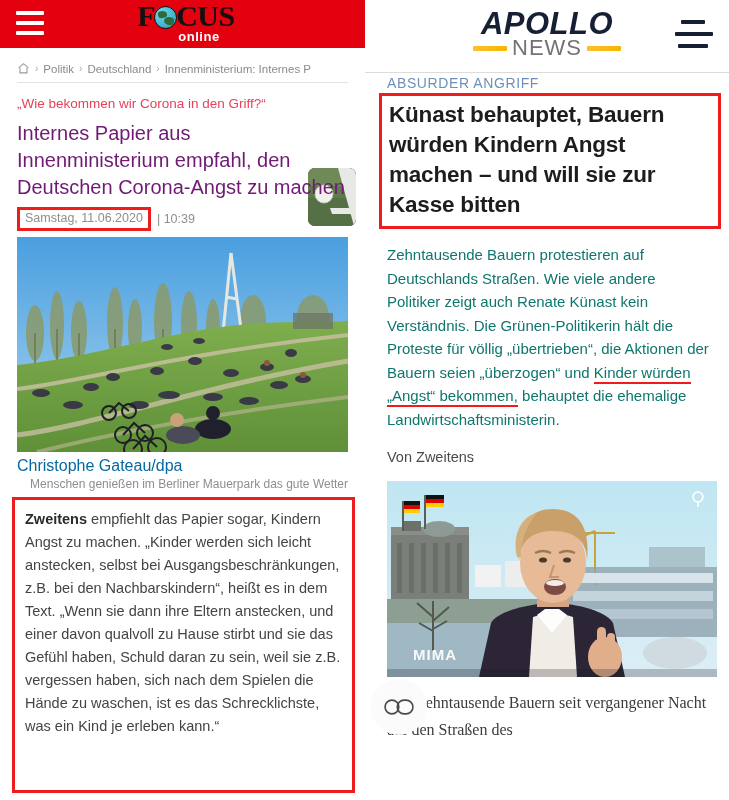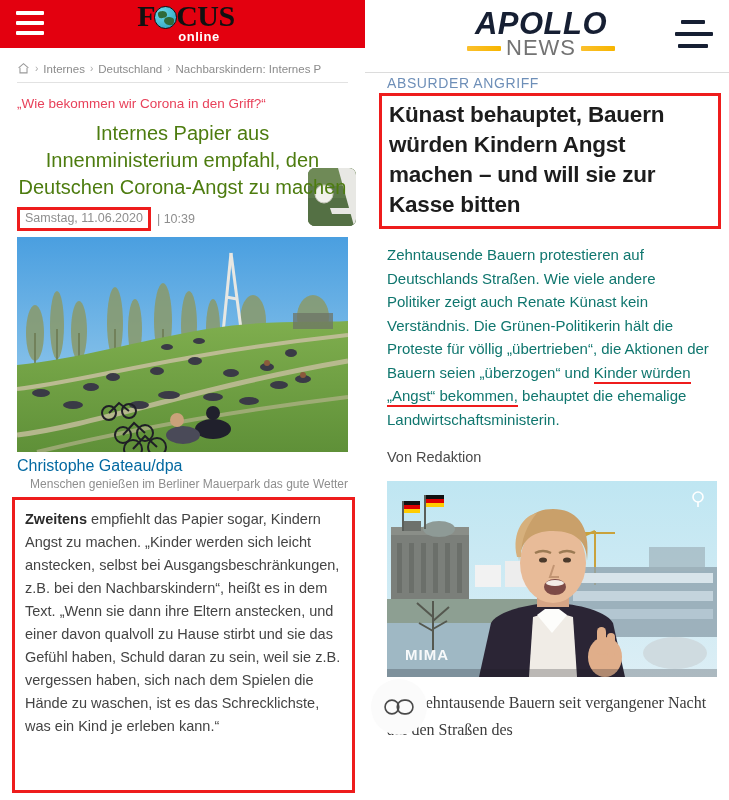--- a/index.html
+++ b/index.html
@@ -120,26 +120,25 @@
   .focus-kicker {
     padding: 13px 17px 0 17px;
     font-size: 13.5px;
     color: #e8415a;
     line-height: 16px;
   }
   .focus-title {
     padding: 8px 17px 0 17px;
     font-size: 20px;
     line-height: 27px;
-    color: #4d7c0f;
+    color: #701a75;
     font-weight: normal;
     margin: 0;
     position: relative;
     z-index: 2;
-    text-align: center;
   }
   .thumb-sport {
     position: absolute;
     right: 9px; top: 168px;
     width: 48px; height: 58px;
     border-radius: 7px;
     overflow: hidden;
     z-index: 1;
     background: #6f7d5e;
   }
@@ -202,21 +201,21 @@
     background: #ffffff;
     overflow: hidden;
   }
   .apollo-header {
     position: relative;
     height: 72px;
     background: #ffffff;
   }
   .apollo-logo {
     position: absolute;
-    left: 86px; top: 8px;
+    left: 92px; top: 8px;
     width: 180px;
     text-align: center;
   }
   .apollo-word {
     font-family: "Liberation Sans", sans-serif;
     font-weight: bold;
     font-style: italic;
     font-size: 31px;
     letter-spacing: 0.5px;
     color: #161f33;
@@ -311,21 +310,21 @@
   .apollo-video {
     margin: 16px 10px 0 22px;
     width: 330px; height: 196px;
     overflow: hidden;
     position: relative;
     background: #bfe4ef;
   }
   .apollo-video svg { display:block; }
   .mima {
     position: absolute;
-    left: 18px; bottom: 14px;
+    left: 26px; bottom: 14px;
     font-family: "Liberation Sans", sans-serif;
     font-weight: bold;
     font-size: 15px;
     color: #ffffff;
     letter-spacing: 1px;
     opacity: 0.92;
   }
   .vid-badge {
     position: absolute;
     right: 12px; top: 10px;
@@ -370,25 +369,25 @@
     </div>
 
     <div class="breadcrumb">
       <span class="home-icon">
         <svg width="13" height="13" viewBox="0 0 24 24" fill="none" stroke="#9a9a9a" stroke-width="2">
           <path d="M3 11 L12 3 L21 11"></path>
             <path d="M5.5 10.5 V20 H18.5 V10.5"></path>
         </svg>
       </span>
       <span class="crumb-sep">›</span>
-      <span class="crumb">Internes</span>
+      <span class="crumb">Politik</span>
       <span class="crumb-sep">›</span>
       <span class="crumb">Deutschland</span>
       <span class="crumb-sep">›</span>
-      <span class="crumb">Nachbarskindern: Internes P</span>
+      <span class="crumb">Innenministerium: Internes P</span>
     </div>
     <hr class="hr-thin">
 
     <div class="focus-kicker">„Wie bekommen wir Corona in den Griff?“</div>
 
     <h1 class="focus-title">Internes Papier aus Innenministerium empfahl, den Deutschen Corona-Angst zu machen</h1>
 
     <div class="thumb-sport">
       <svg width="48" height="58" viewBox="0 0 48 58">
         <rect width="48" height="58" fill="#5d7a4a"></rect>
@@ -530,21 +529,21 @@
 
 
     <div class="apollo-kicker">ABSURDER ANGRIFF</div>
 
     <div class="redbox-aptitle">
       <h1 class="apollo-title">Künast behauptet, Bauern würden Kindern Angst machen – und will sie zur Kasse bitten</h1>
     </div>
 
     <div class="apollo-body"><span>Zehntausende Bauern protestieren auf Deutschlands Straßen. Wie viele andere Politiker zeigt auch Renate Künast kein Verständnis. Die Grünen-Politikerin hält die Proteste für völlig „übertrieben“, die Aktionen der Bauern seien „überzogen“ und </span><span class="ul-red">Kinder würden „Angst“ bekommen,</span><span> behauptet die ehemalige Landwirtschaftsministerin.</span></div>
 
-    <div class="apollo-byline">Von Redaktion</div>
+    <div class="apollo-byline">Von Zweitens</div>
 
     <div class="apollo-video">
       <svg width="330" height="196" viewBox="0 0 330 196" preserveAspectRatio="none">
         <defs>
           <linearGradient id="skyb" x1="0" y1="0" x2="0" y2="1">
             <stop offset="0%" stop-color="#bfe6f2"></stop>
               <stop offset="100%" stop-color="#dceef5"></stop>
           </linearGradient>
         </defs>
         <rect width="330" height="196" fill="url(#skyb)"></rect>

